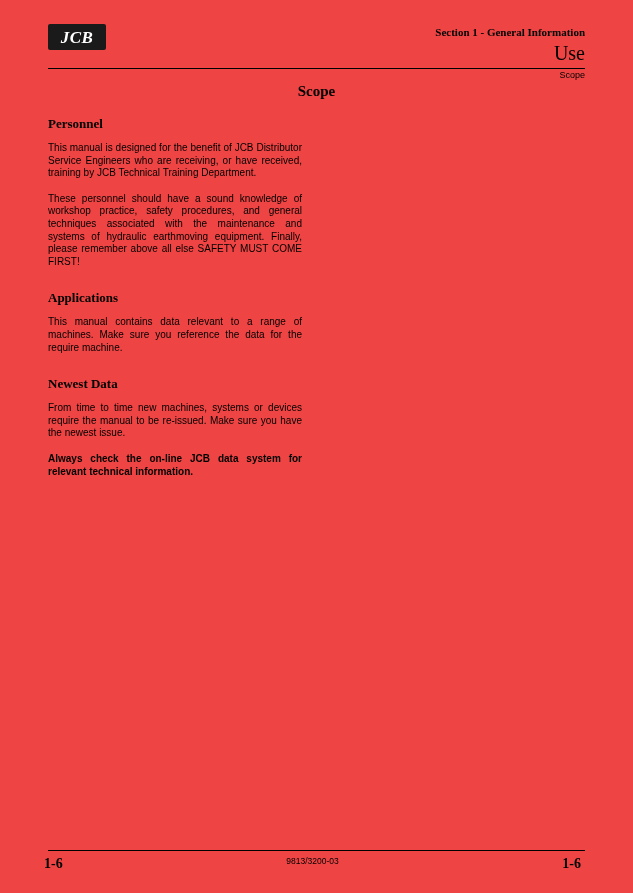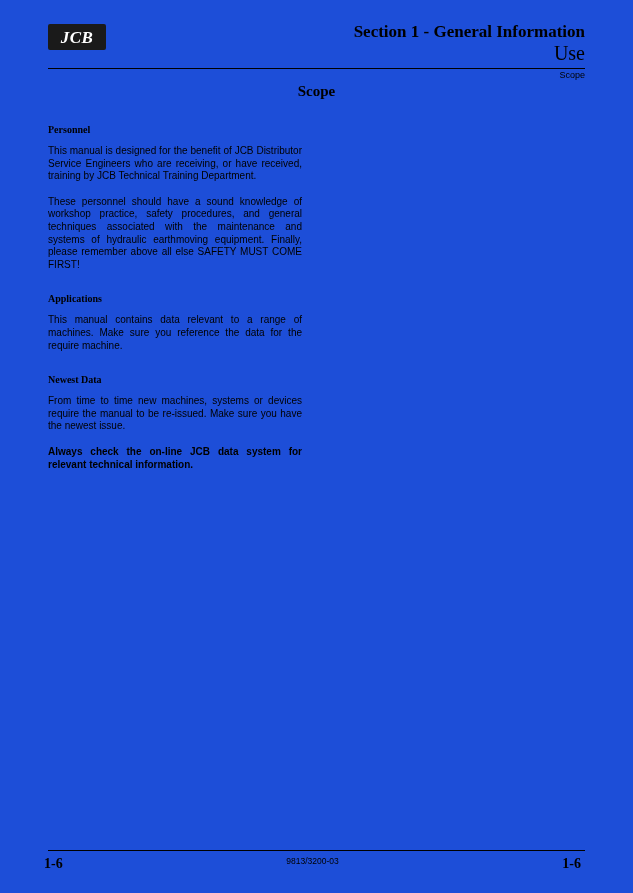--- a/index.html
+++ b/index.html
@@ -8,21 +8,21 @@
     background: #ffffff;
   }
   body {
     font-family: "Liberation Sans", sans-serif;
     color: #000000;
   }
   .page {
     position: relative;
     width: 633px;
     height: 893px;
-    background: #1d4ed8;
+    background: #ef4444;
     overflow: hidden;
   }
 
   
   .header {
     position: absolute;
     left: 48px;
     top: 22px;
     width: 537px;
   }
@@ -50,21 +50,21 @@
     letter-spacing: 0.5px;
     line-height: 1;
   }
   .header-right {
     text-align: right;
     flex: 1;
   }
   .section-title {
     font-family: "Liberation Serif", serif;
     font-weight: bold;
-    font-size: 17px;
+    font-size: 11px;
     line-height: 20px;
     color: #000;
   }
   .section-sub {
     font-family: "Liberation Serif", serif;
     font-size: 20px;
     line-height: 18px;
     margin-top: 2px;
     color: #000;
   }
@@ -99,22 +99,22 @@
   }
   .content {
     position: absolute;
     left: 48px;
     top: 116px;
     width: 254px;
   }
   .h2 {
     font-family: "Liberation Serif", serif;
     font-weight: bold;
-    font-size: 10px;
-    margin: 8px 0 10px 0;
+    font-size: 13px;
+    margin: 0 0 10px 0;
     color: #000;
   }
   .h2.spaced {
     margin-top: 22px;
   }
   p.para {
     margin: 4px 0 13px 0;
     font-size: 10px;
     line-height: 12.6px;
     text-align: justify;

